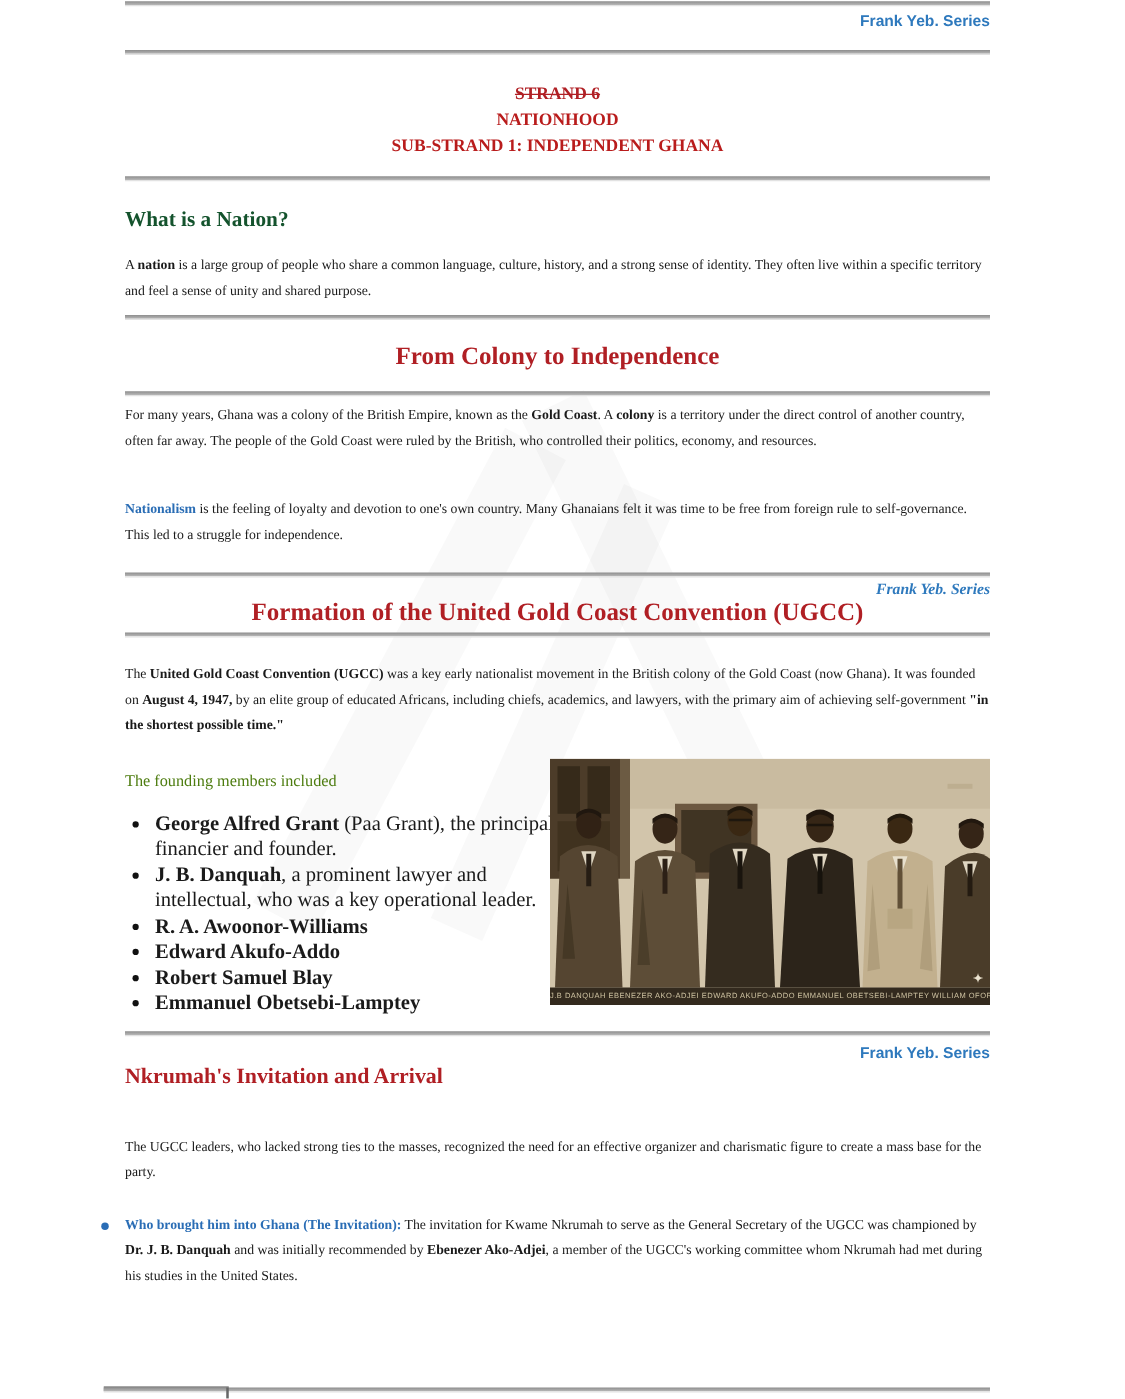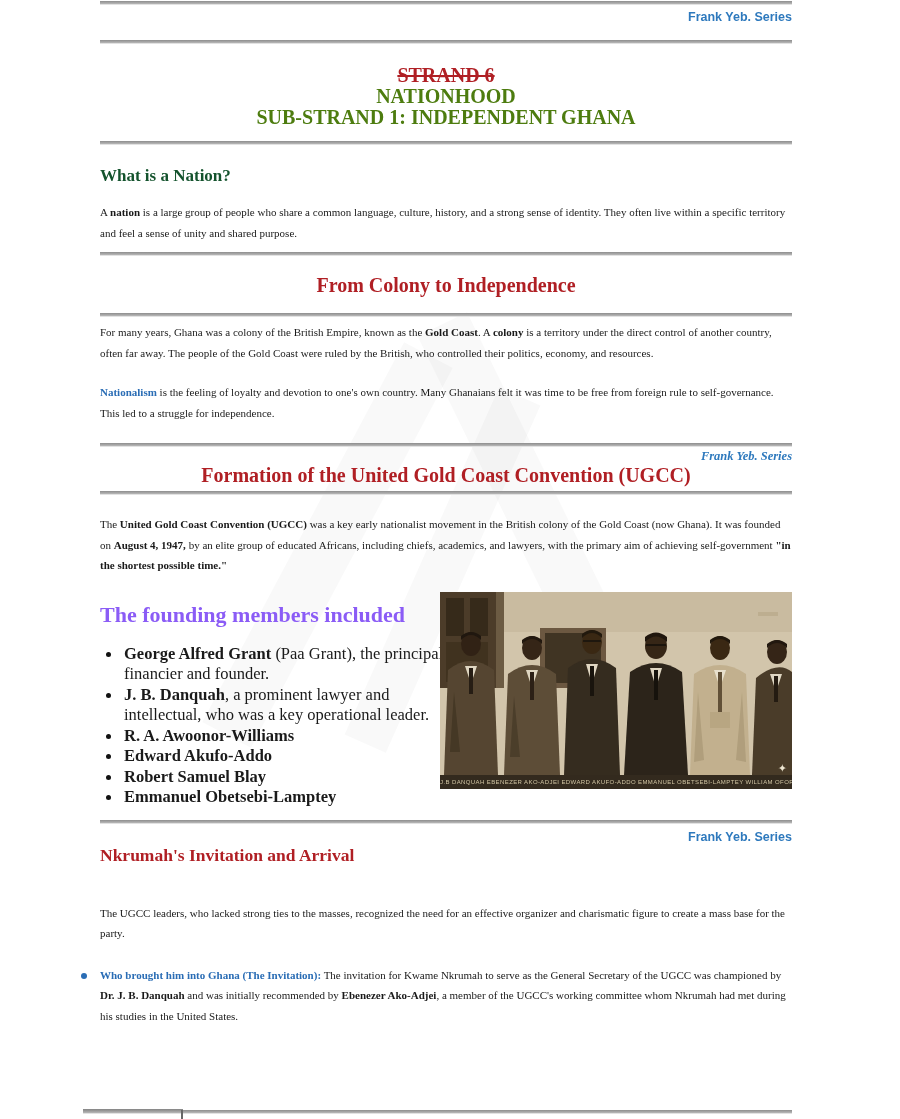--- a/index.html
+++ b/index.html
@@ -20,27 +20,27 @@
   .series{
     font-family:"Liberation Sans", sans-serif;
     font-weight:bold;font-size:12.5px;color:#2e79bd;
     text-align:right;
   }
   .series-italic{
     font-family:"Liberation Serif", serif;
     font-style:italic;font-weight:bold;font-size:12.5px;color:#2e79bd;
     text-align:right;
   }
-  .title-block{text-align:center;font-weight:bold;font-size:20px;line-height:21px;}
+  .title-block{text-align:center;font-weight:bold;font-size:14px;line-height:21px;}
   .strand{color:#b01f24;text-decoration:line-through;}
-  .title-blue{color:#4d7c0f;}
+  .title-blue{color:#b91c1c;}
   .h-green{font-weight:bold;font-size:17px;color:#14532d;}
   .h-red-center{font-weight:bold;font-size:20px;color:#b01f24;text-align:center;}
   .h-red-left{font-weight:bold;font-size:17.5px;color:#b01f24;}
-  .h-blue{font-weight:bold;font-size:22px;color:#8b5cf6;}
+  .h-blue{font-weight:normal;font-size:13px;color:#4d7c0f;}
   .para{font-size:11px;line-height:20.5px;}
   .founders-row{display:flex;margin-top:16px;}
   .founders-left{width:348px;}
   ul.founders{list-style:none;margin:16px 0 0 0;padding:0;font-size:16.5px;line-height:20.5px;}
   ul.founders li{position:relative;padding-left:24px;margin:0;}
   ul.founders li::before{
     content:"";position:absolute;left:6px;top:8px;width:5px;height:5px;border-radius:50%;background:#111;
   }
   .photo{
     position:relative;width:352px;height:197px;margin-left:-8px;flex:none;
@@ -95,21 +95,21 @@
     <div class="para" style="margin-top:16px;"><span>A </span><span class="b">nation</span><span> is a large group of people who share a common language, culture, history, and a strong sense of identity. They often live within a specific territory and feel a sense of unity and shared purpose.</span></div>
 
     <div class="rule" style="margin-top:9px;"></div>
 
     <div class="h-red-center" style="margin-top:18px;">From Colony to Independence</div>
 
     <div class="rule" style="margin-top:16px;"></div>
 
     <div class="para" style="margin-top:5px;"><span>For many years, Ghana was a colony of the British Empire, known as the </span><span class="b">Gold Coast</span><span>. A </span><span class="b">colony</span><span> is a territory under the direct control of another country, often far away. The people of the Gold Coast were ruled by the British, who controlled their politics, economy, and resources.</span></div>
 
-    <div class="para" style="margin-top:19px;"><span class="b" style="color: rgb(42, 109, 181);">Nationalism</span><span> is the feeling of loyalty and devotion to one's own country. Many Ghanaians felt it was time to be free from foreign rule to self-governance. This led to a struggle for independence.</span></div>
+    <div class="para" style="margin-top:34px;"><span class="b" style="color: rgb(42, 109, 181);">Nationalism</span><span> is the feeling of loyalty and devotion to one's own country. Many Ghanaians felt it was time to be free from foreign rule to self-governance. This led to a struggle for independence.</span></div>
 
     <div class="rule" style="margin-top:20px;"></div>
 
     <div class="series-italic" style="margin-top:2px;">Frank Yeb. Series</div>
 
     <div class="h-red-center" style="margin-top:0px;">Formation of the United Gold Coast Convention (UGCC)</div>
 
     <div class="rule" style="margin-top:4px;"></div>
 
     <div class="para" style="margin-top:19px;"><span>The </span><span class="b">United Gold Coast Convention (UGCC)</span><span> was a key early nationalist movement in the British colony of the Gold Coast (now Ghana). It was founded on </span><span class="b">August 4, 1947,</span><span> by an elite group of educated Africans, including chiefs, academics, and lawyers, with the primary aim of achieving self-government </span><span class="b">"in the shortest possible time."</span></div>

